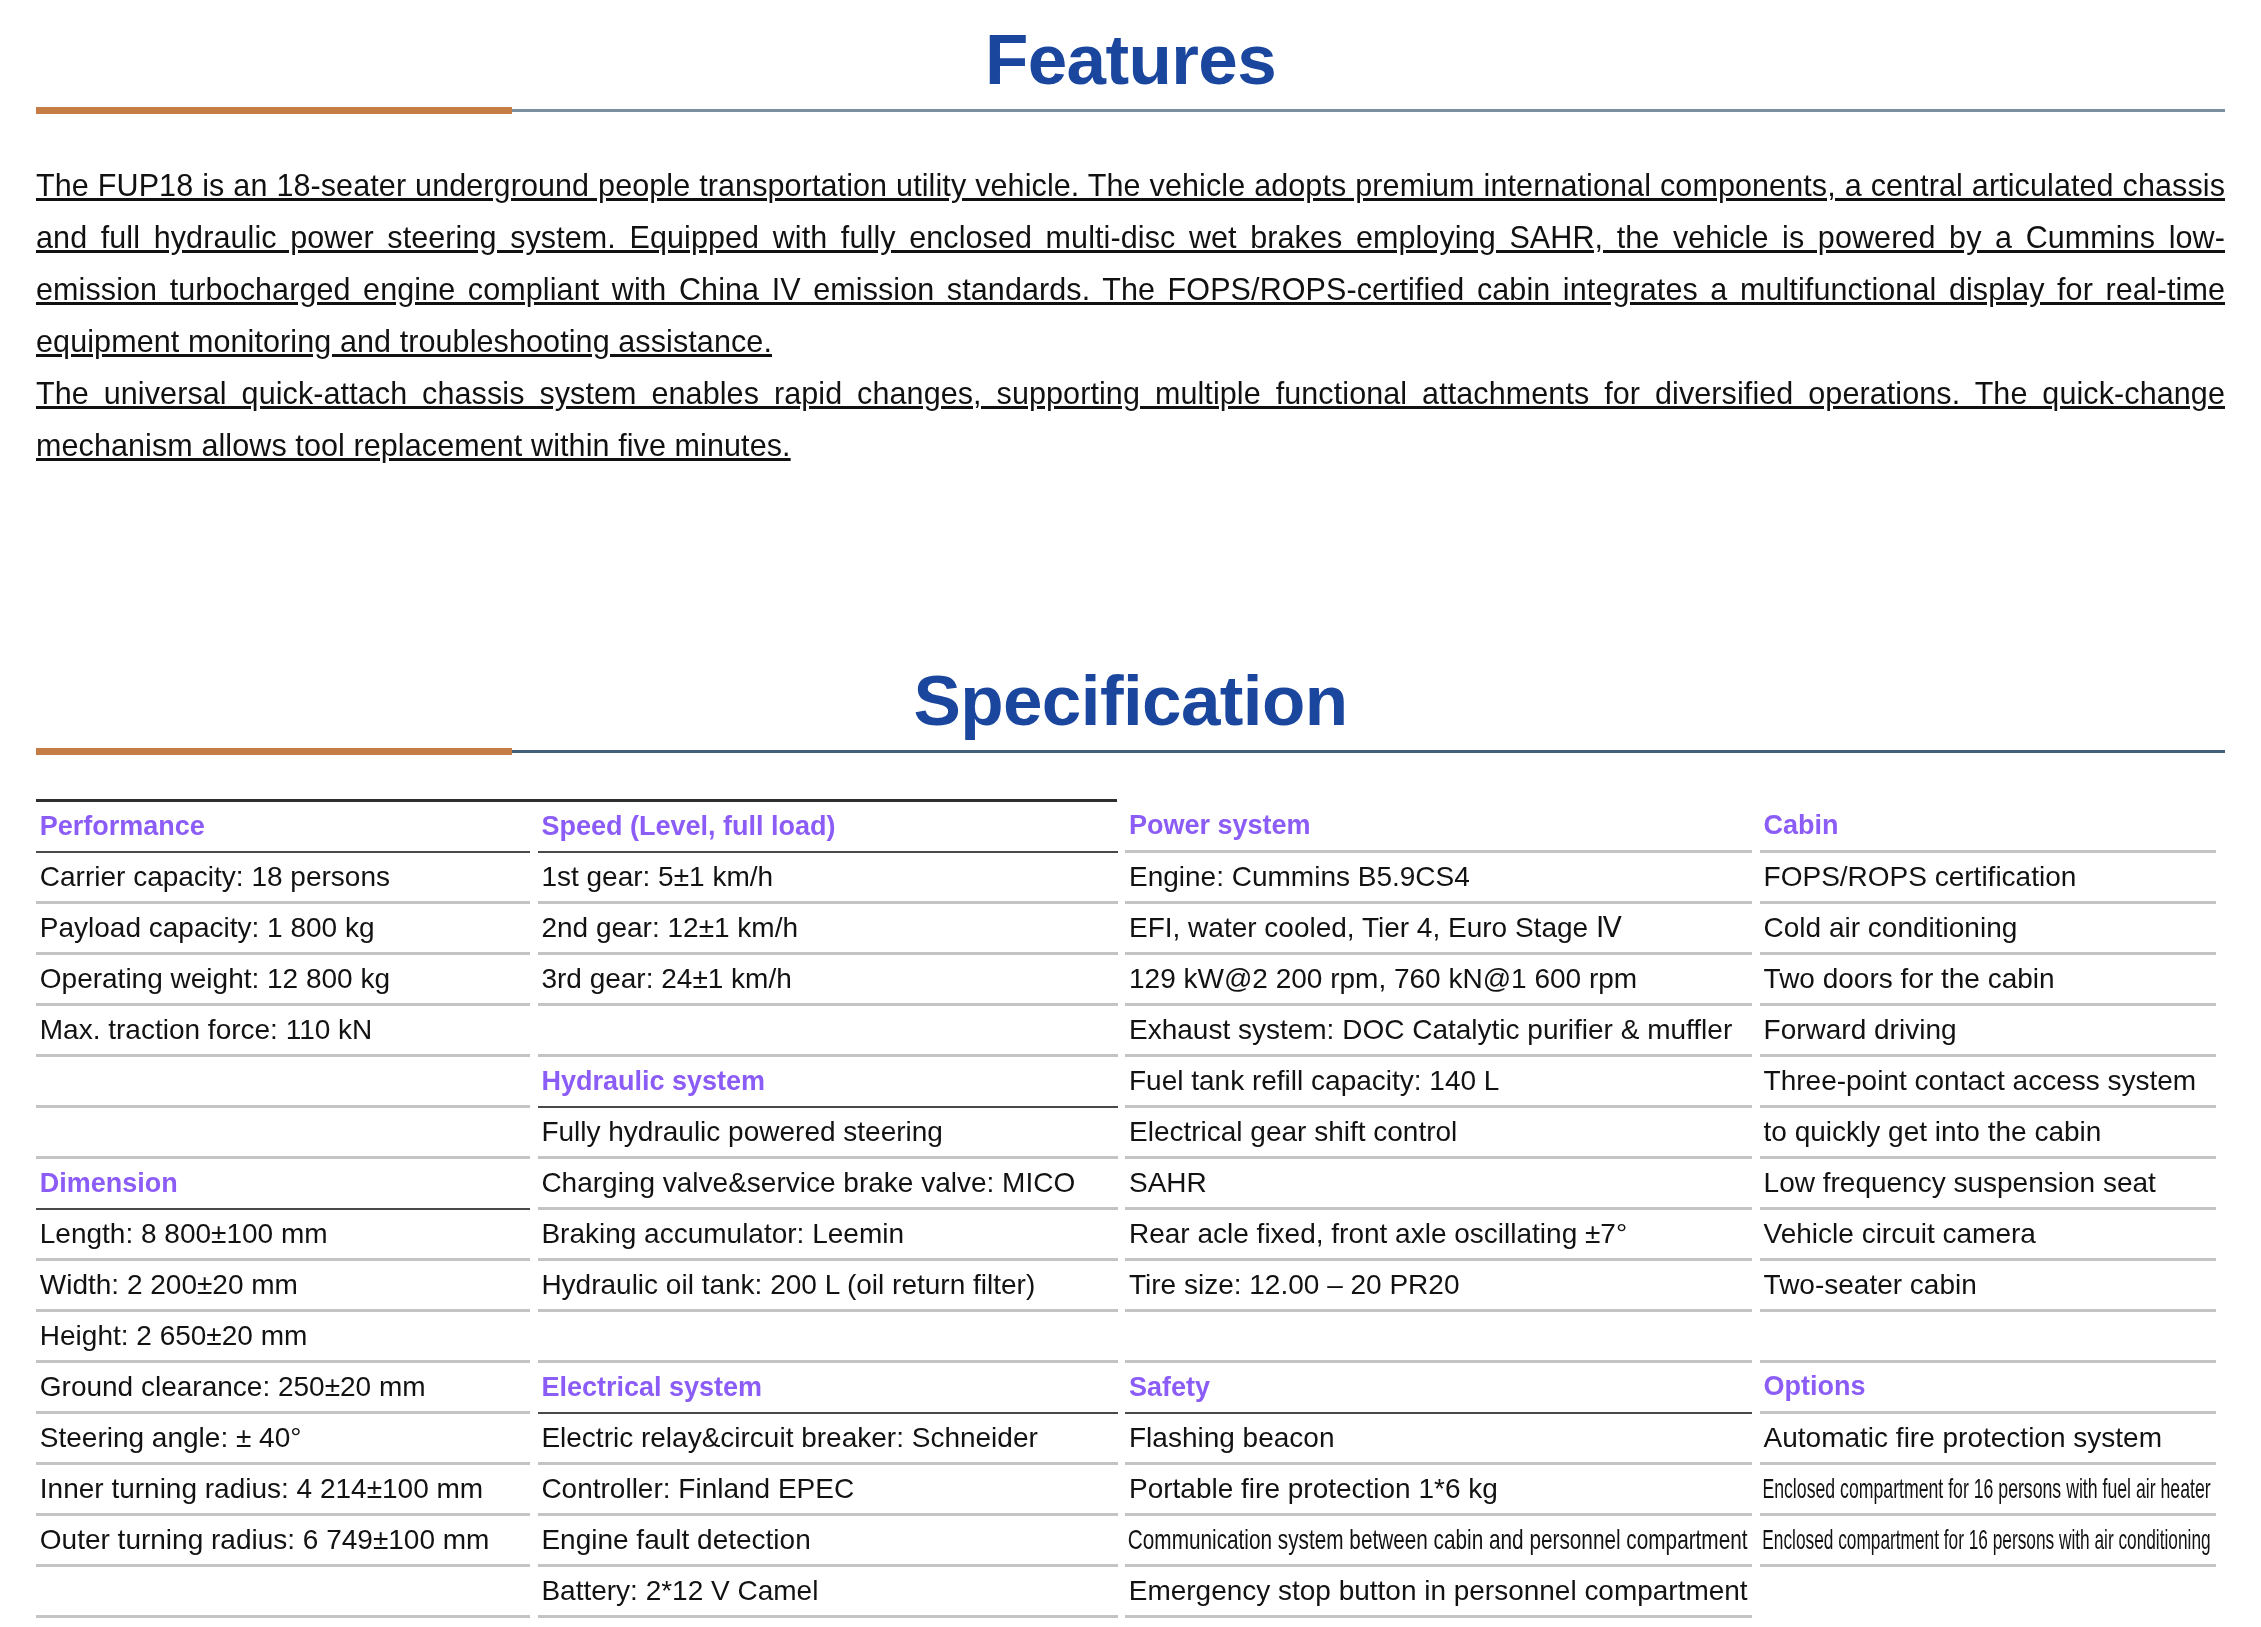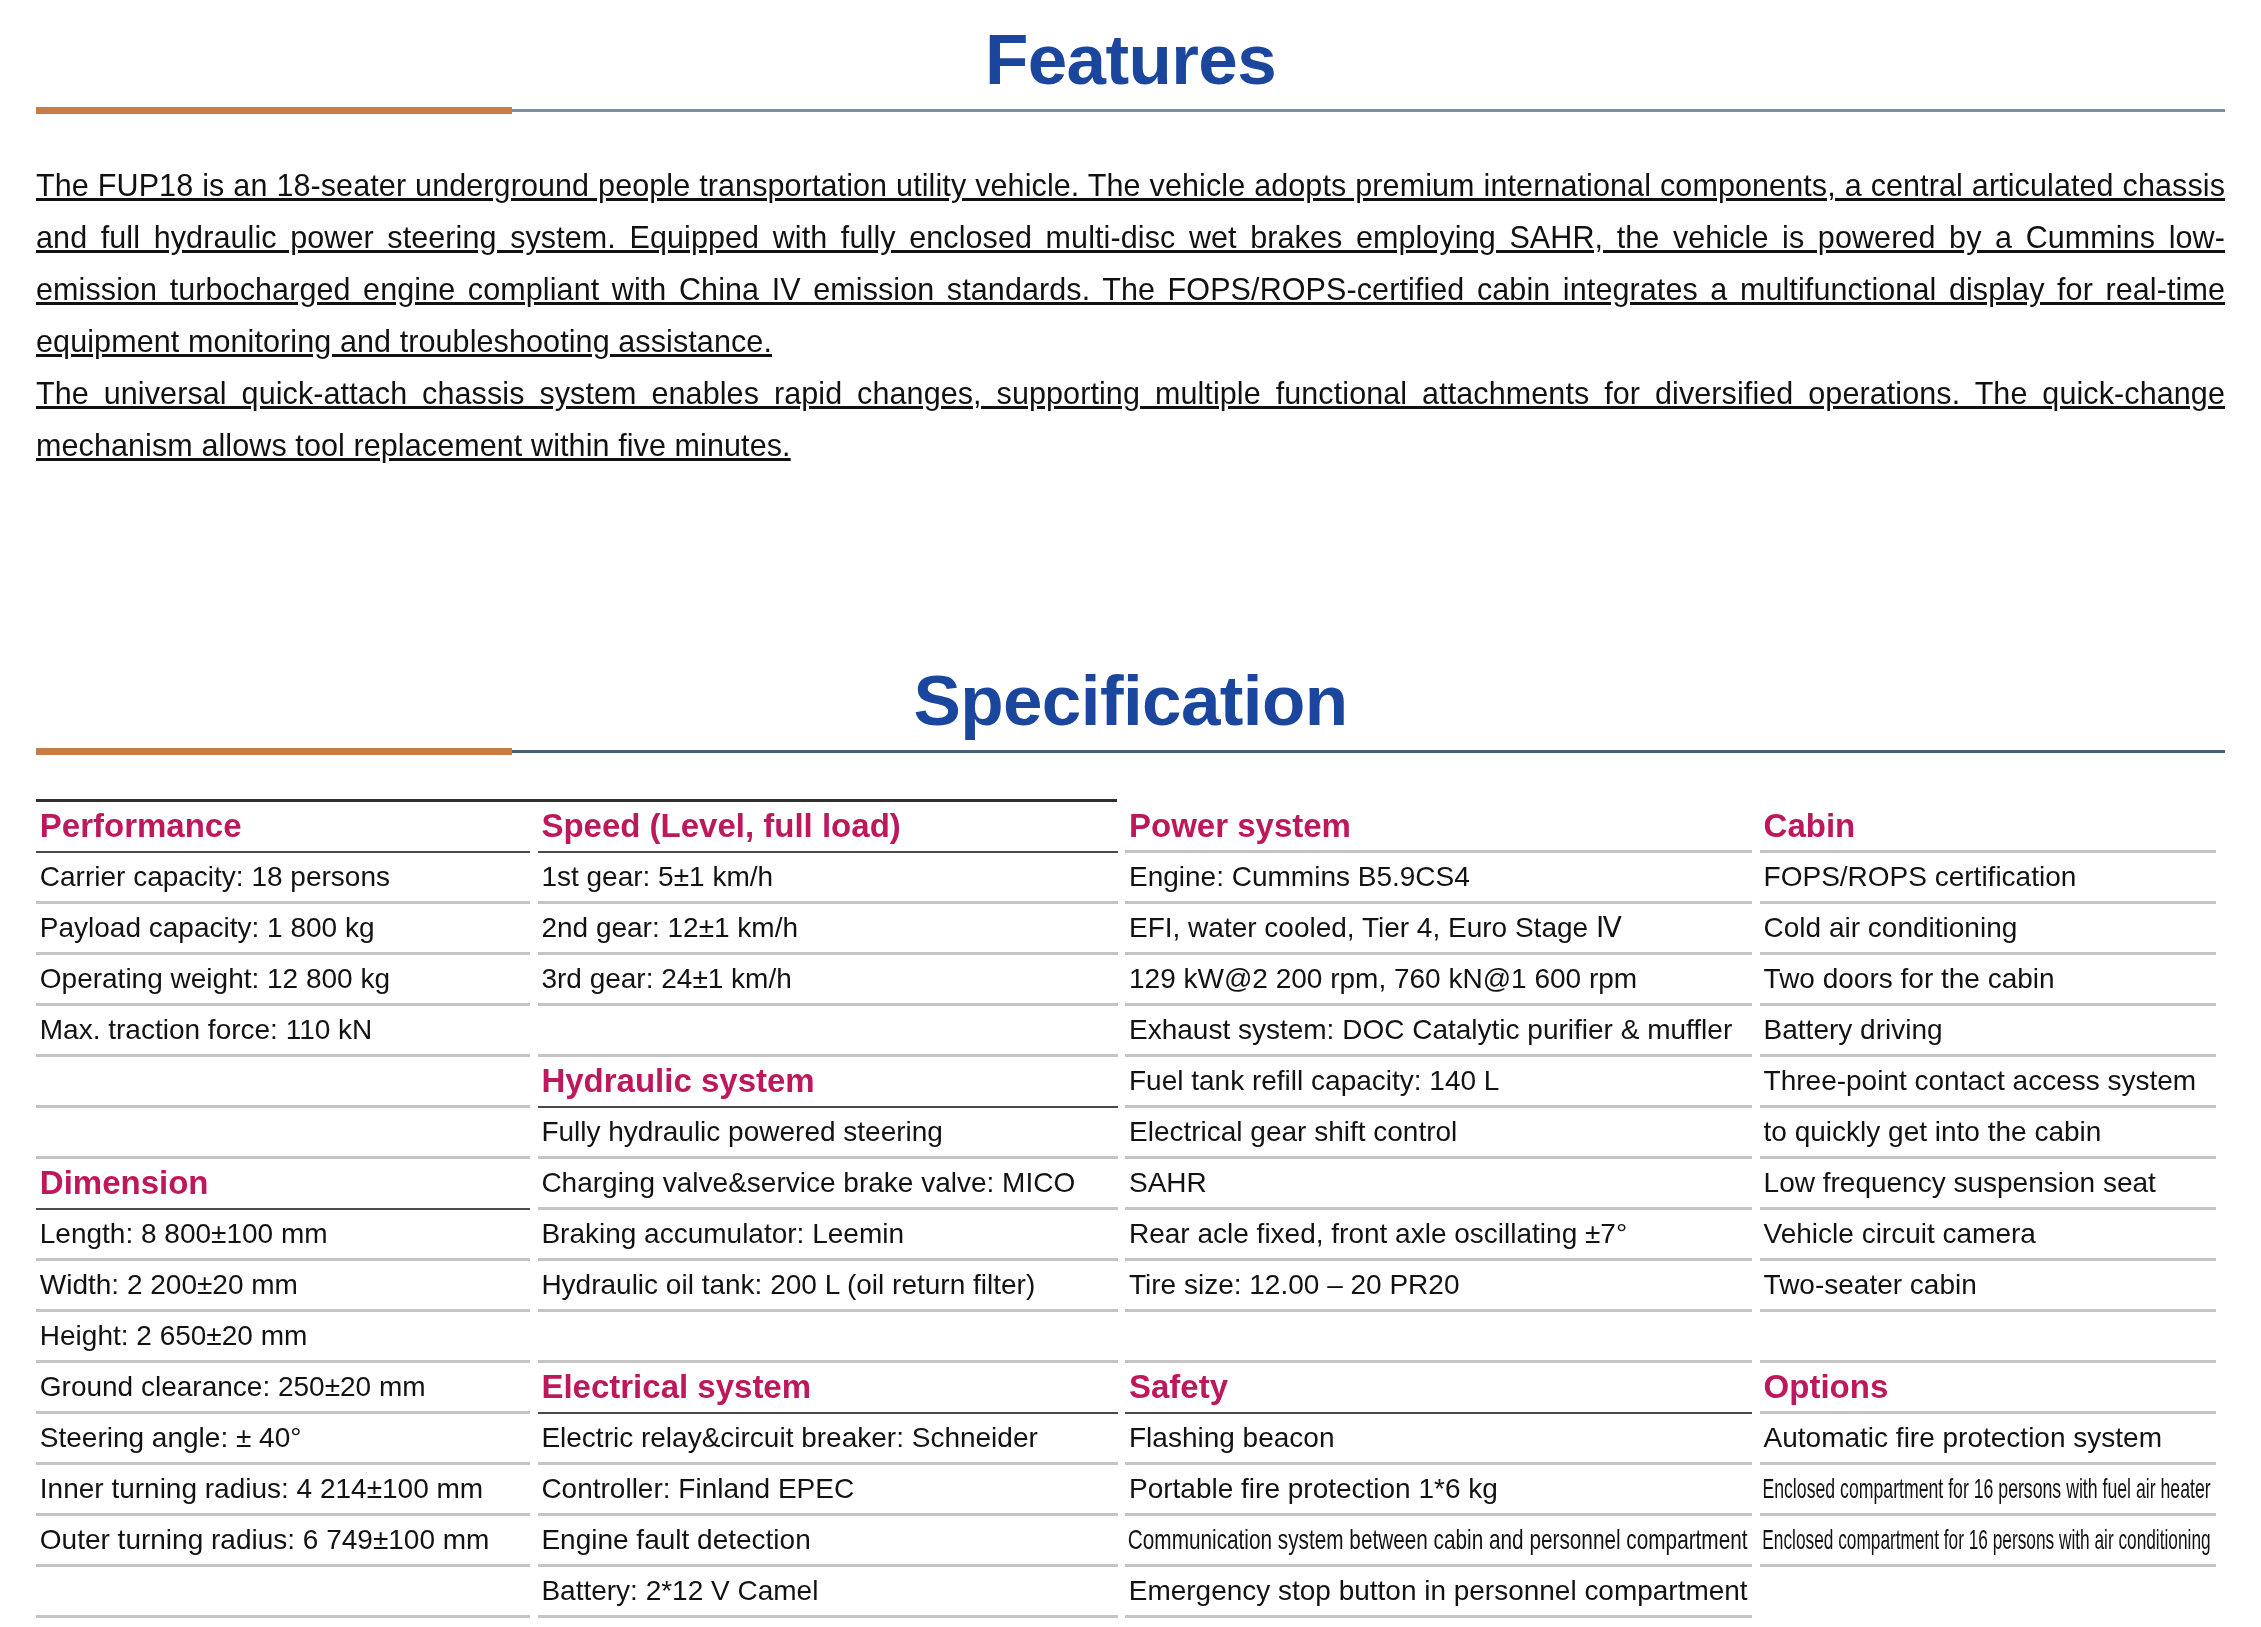--- a/index.html
+++ b/index.html
@@ -66,21 +66,21 @@
   }
   .cell.dark-rule{border-bottom:2.5px solid var(--header-separator);}
   .cell span{
     display:inline-block;
     white-space:nowrap;
     transform-origin:left center;
     padding-left:3.8px;
     font-size:28px;
     color:#121212;
   }
-  .cell.hdr span{font-weight:bold;font-size:33px;color:#be185d;}
+  .cell.hdr span{font-weight:bold;font-size:27px;color:#8b5cf6;}
 </style>
 </head>
 <body>
 
 <div class="section">
   <h1 class="section-title">Features</h1>
   <div class="rule features-rule">
     <div class="thin"></div>
     <div class="orange"></div>
   </div>
@@ -254,21 +254,21 @@
         <div class="cell">
           <span>FOPS/ROPS certification</span>
         </div>
         <div class="cell">
           <span>Cold air conditioning</span>
         </div>
         <div class="cell">
           <span>Two doors for the cabin</span>
         </div>
         <div class="cell">
-          <span>Battery driving</span>
+          <span>Forward driving</span>
         </div>
         <div class="cell">
           <span>Three-point contact access system</span>
         </div>
         <div class="cell">
           <span>to quickly get into the cabin</span>
         </div>
         <div class="cell">
           <span>Low frequency suspension seat</span>
         </div>

